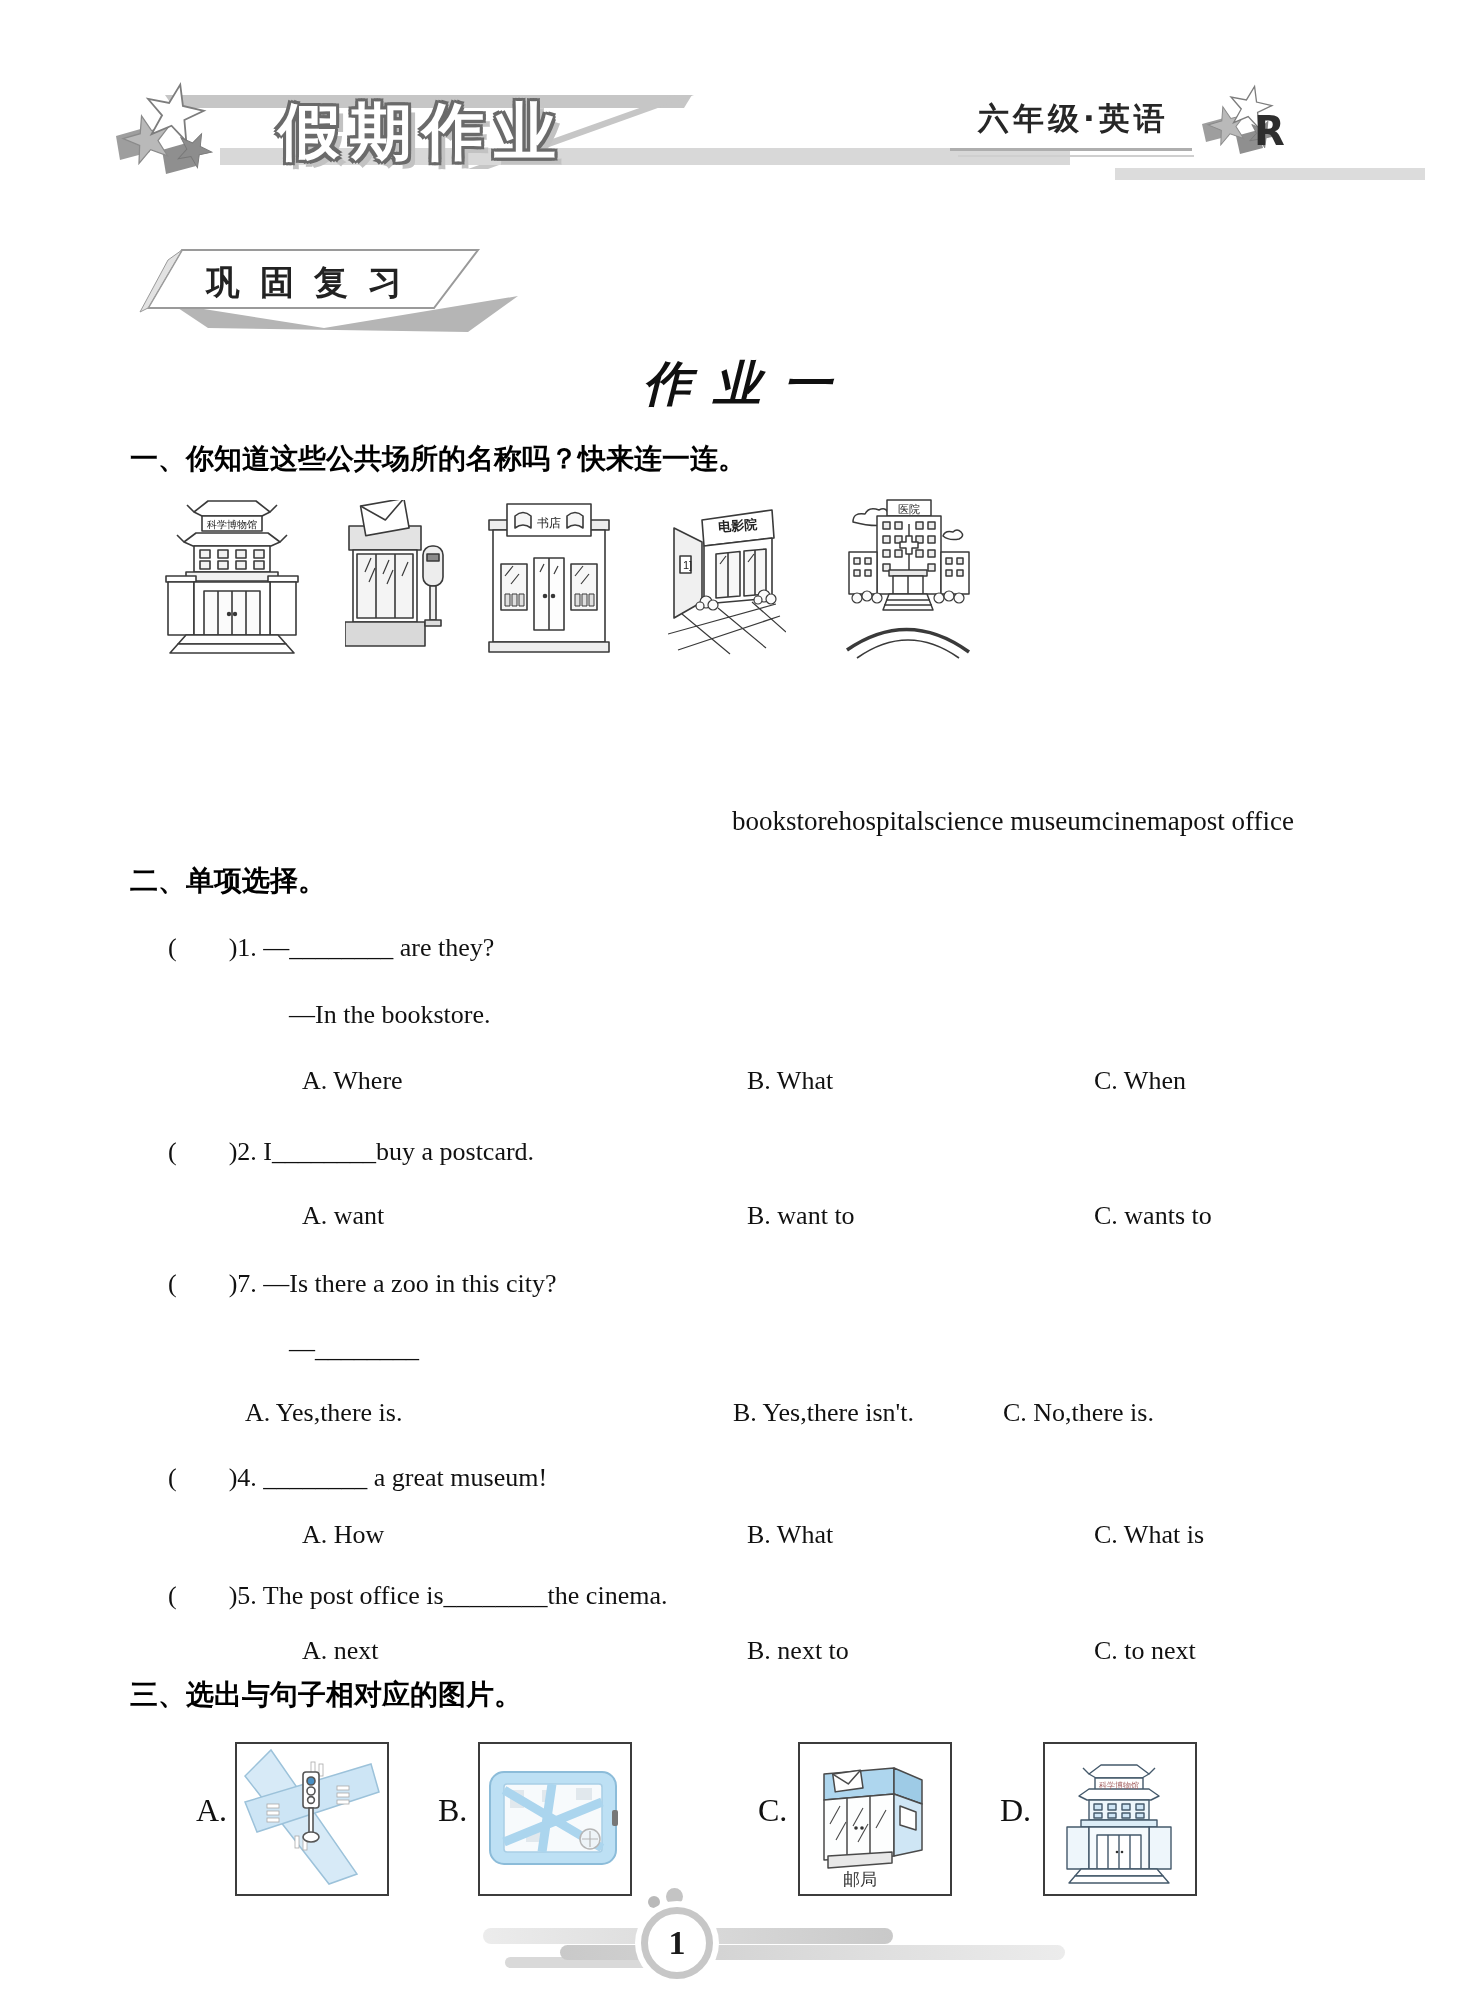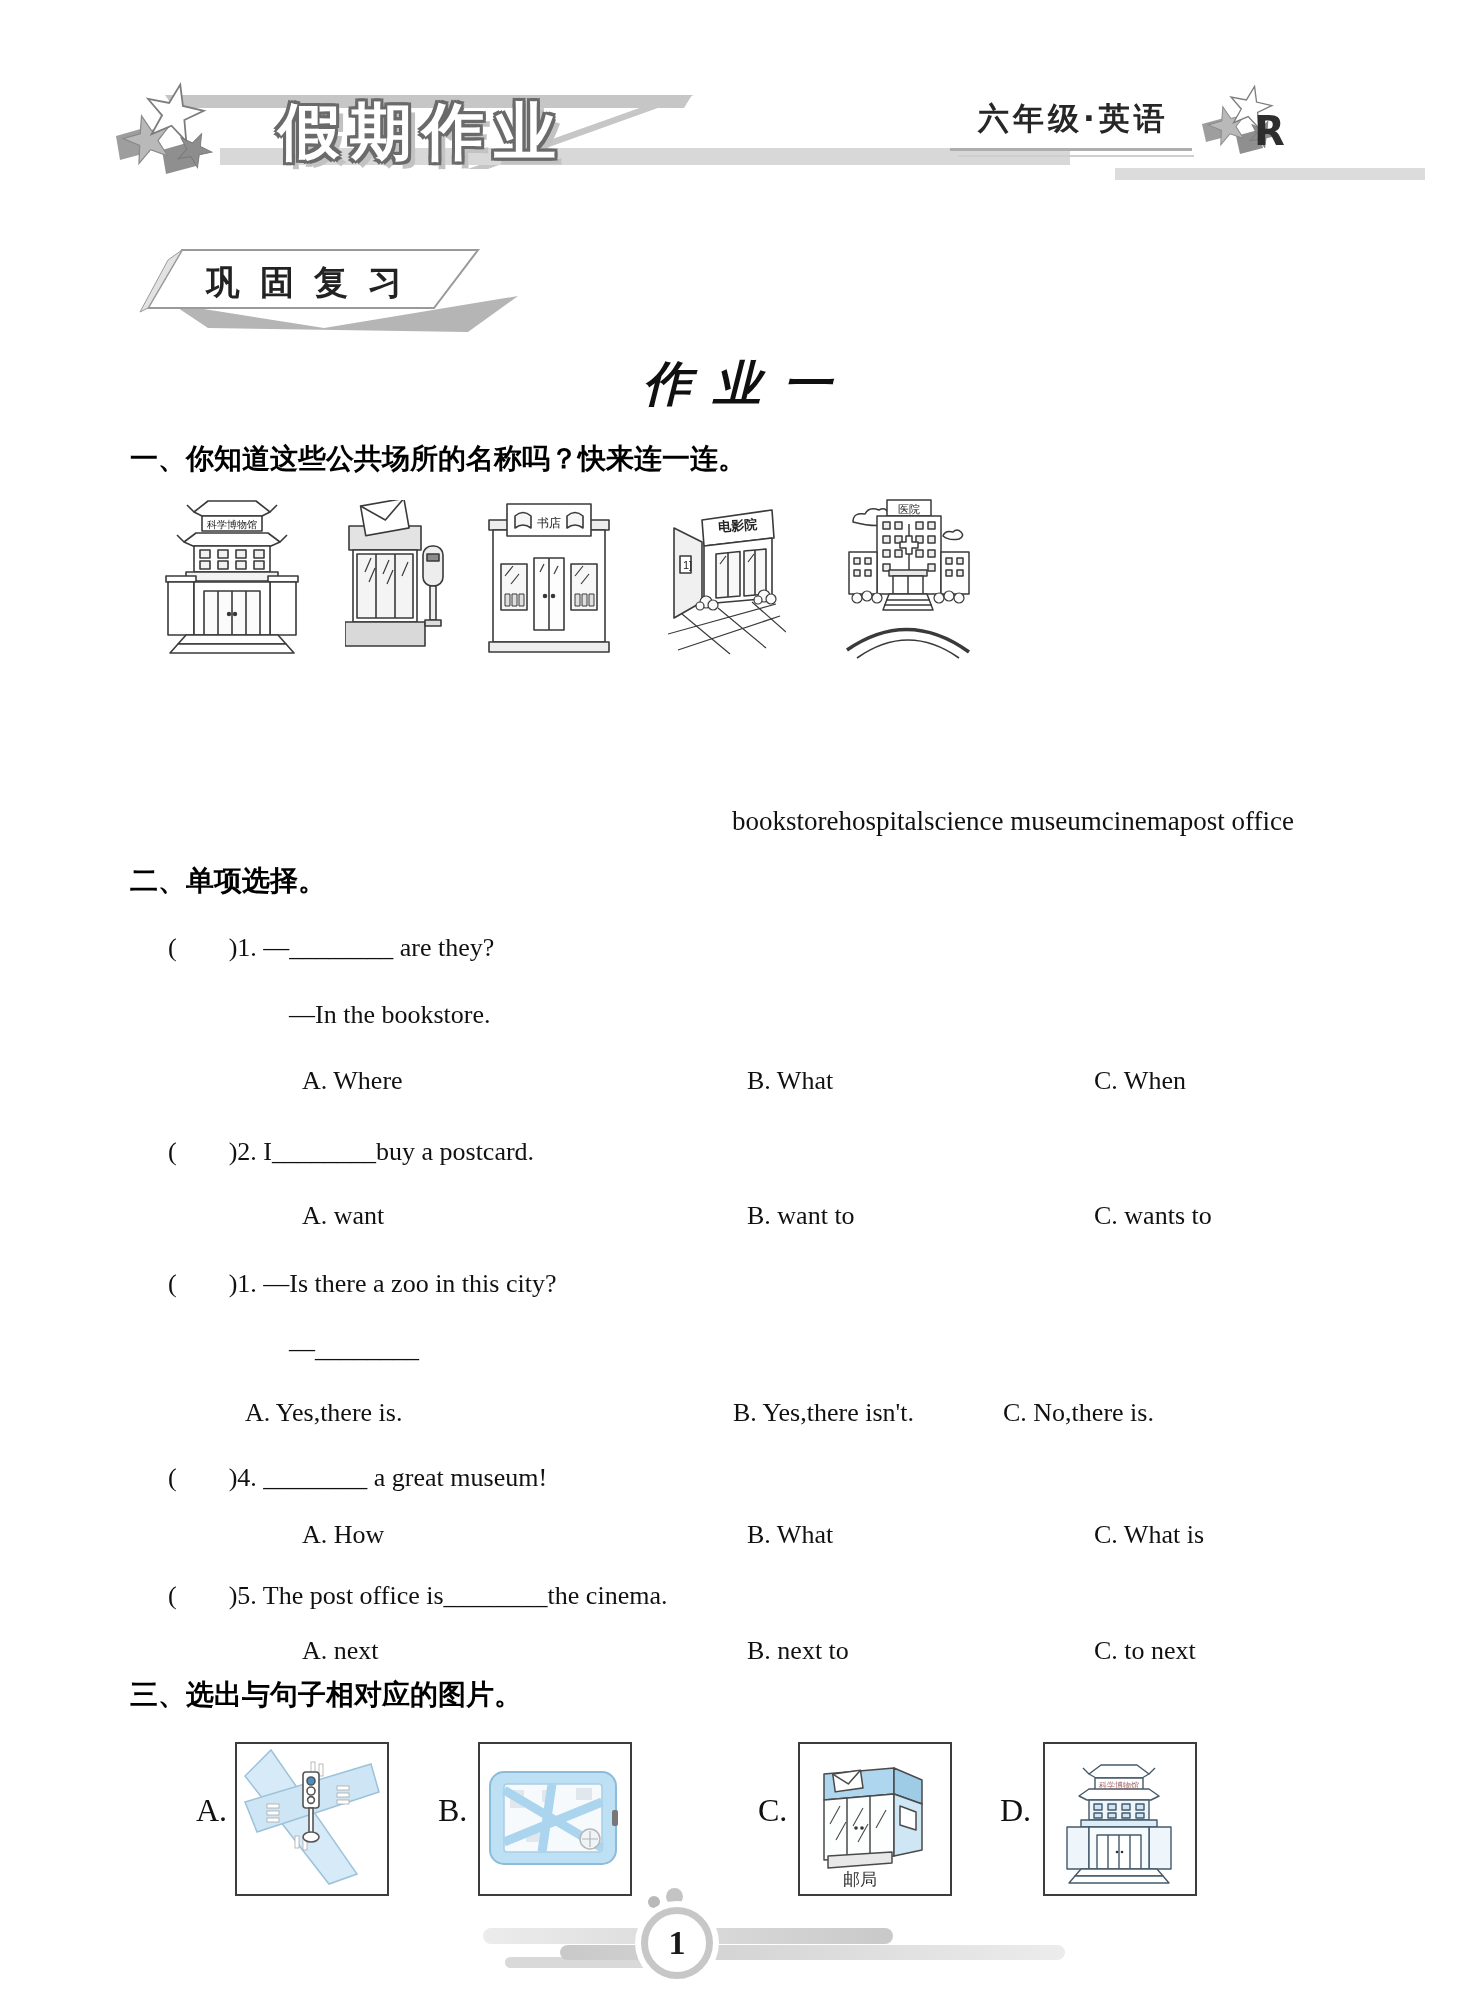--- a/index.html
+++ b/index.html
@@ -312,21 +312,21 @@
     <span class="oC">C. When</span>
   </div>
 
   <div class="q-line en px1 y-q2a">(　　)2. I________buy a postcard.</div>
   <div class="opts en y-q2o">
     <span class="oA">A. want</span>
     <span class="oB">B. want to</span>
     <span class="oC">C. wants to</span>
   </div>
 
-  <div class="q-line en px1 y-q3a">(　　)1. —Is there a zoo in this city?</div>
+  <div class="q-line en px1 y-q3a">(　　)7. —Is there a zoo in this city?</div>
   <div class="q-line en px2 y-q3b">—________</div>
   <div class="opts en q3o y-q3o">
     <span class="oA">A. Yes,there is.</span>
     <span class="oB">B. Yes,there isn't.</span>
     <span class="oC">C. No,there is.</span>
   </div>
 
   <div class="q-line en px1 y-q4a">(　　)4. ________ a great museum!</div>
   <div class="opts en y-q4o">
     <span class="oA">A. How</span>

